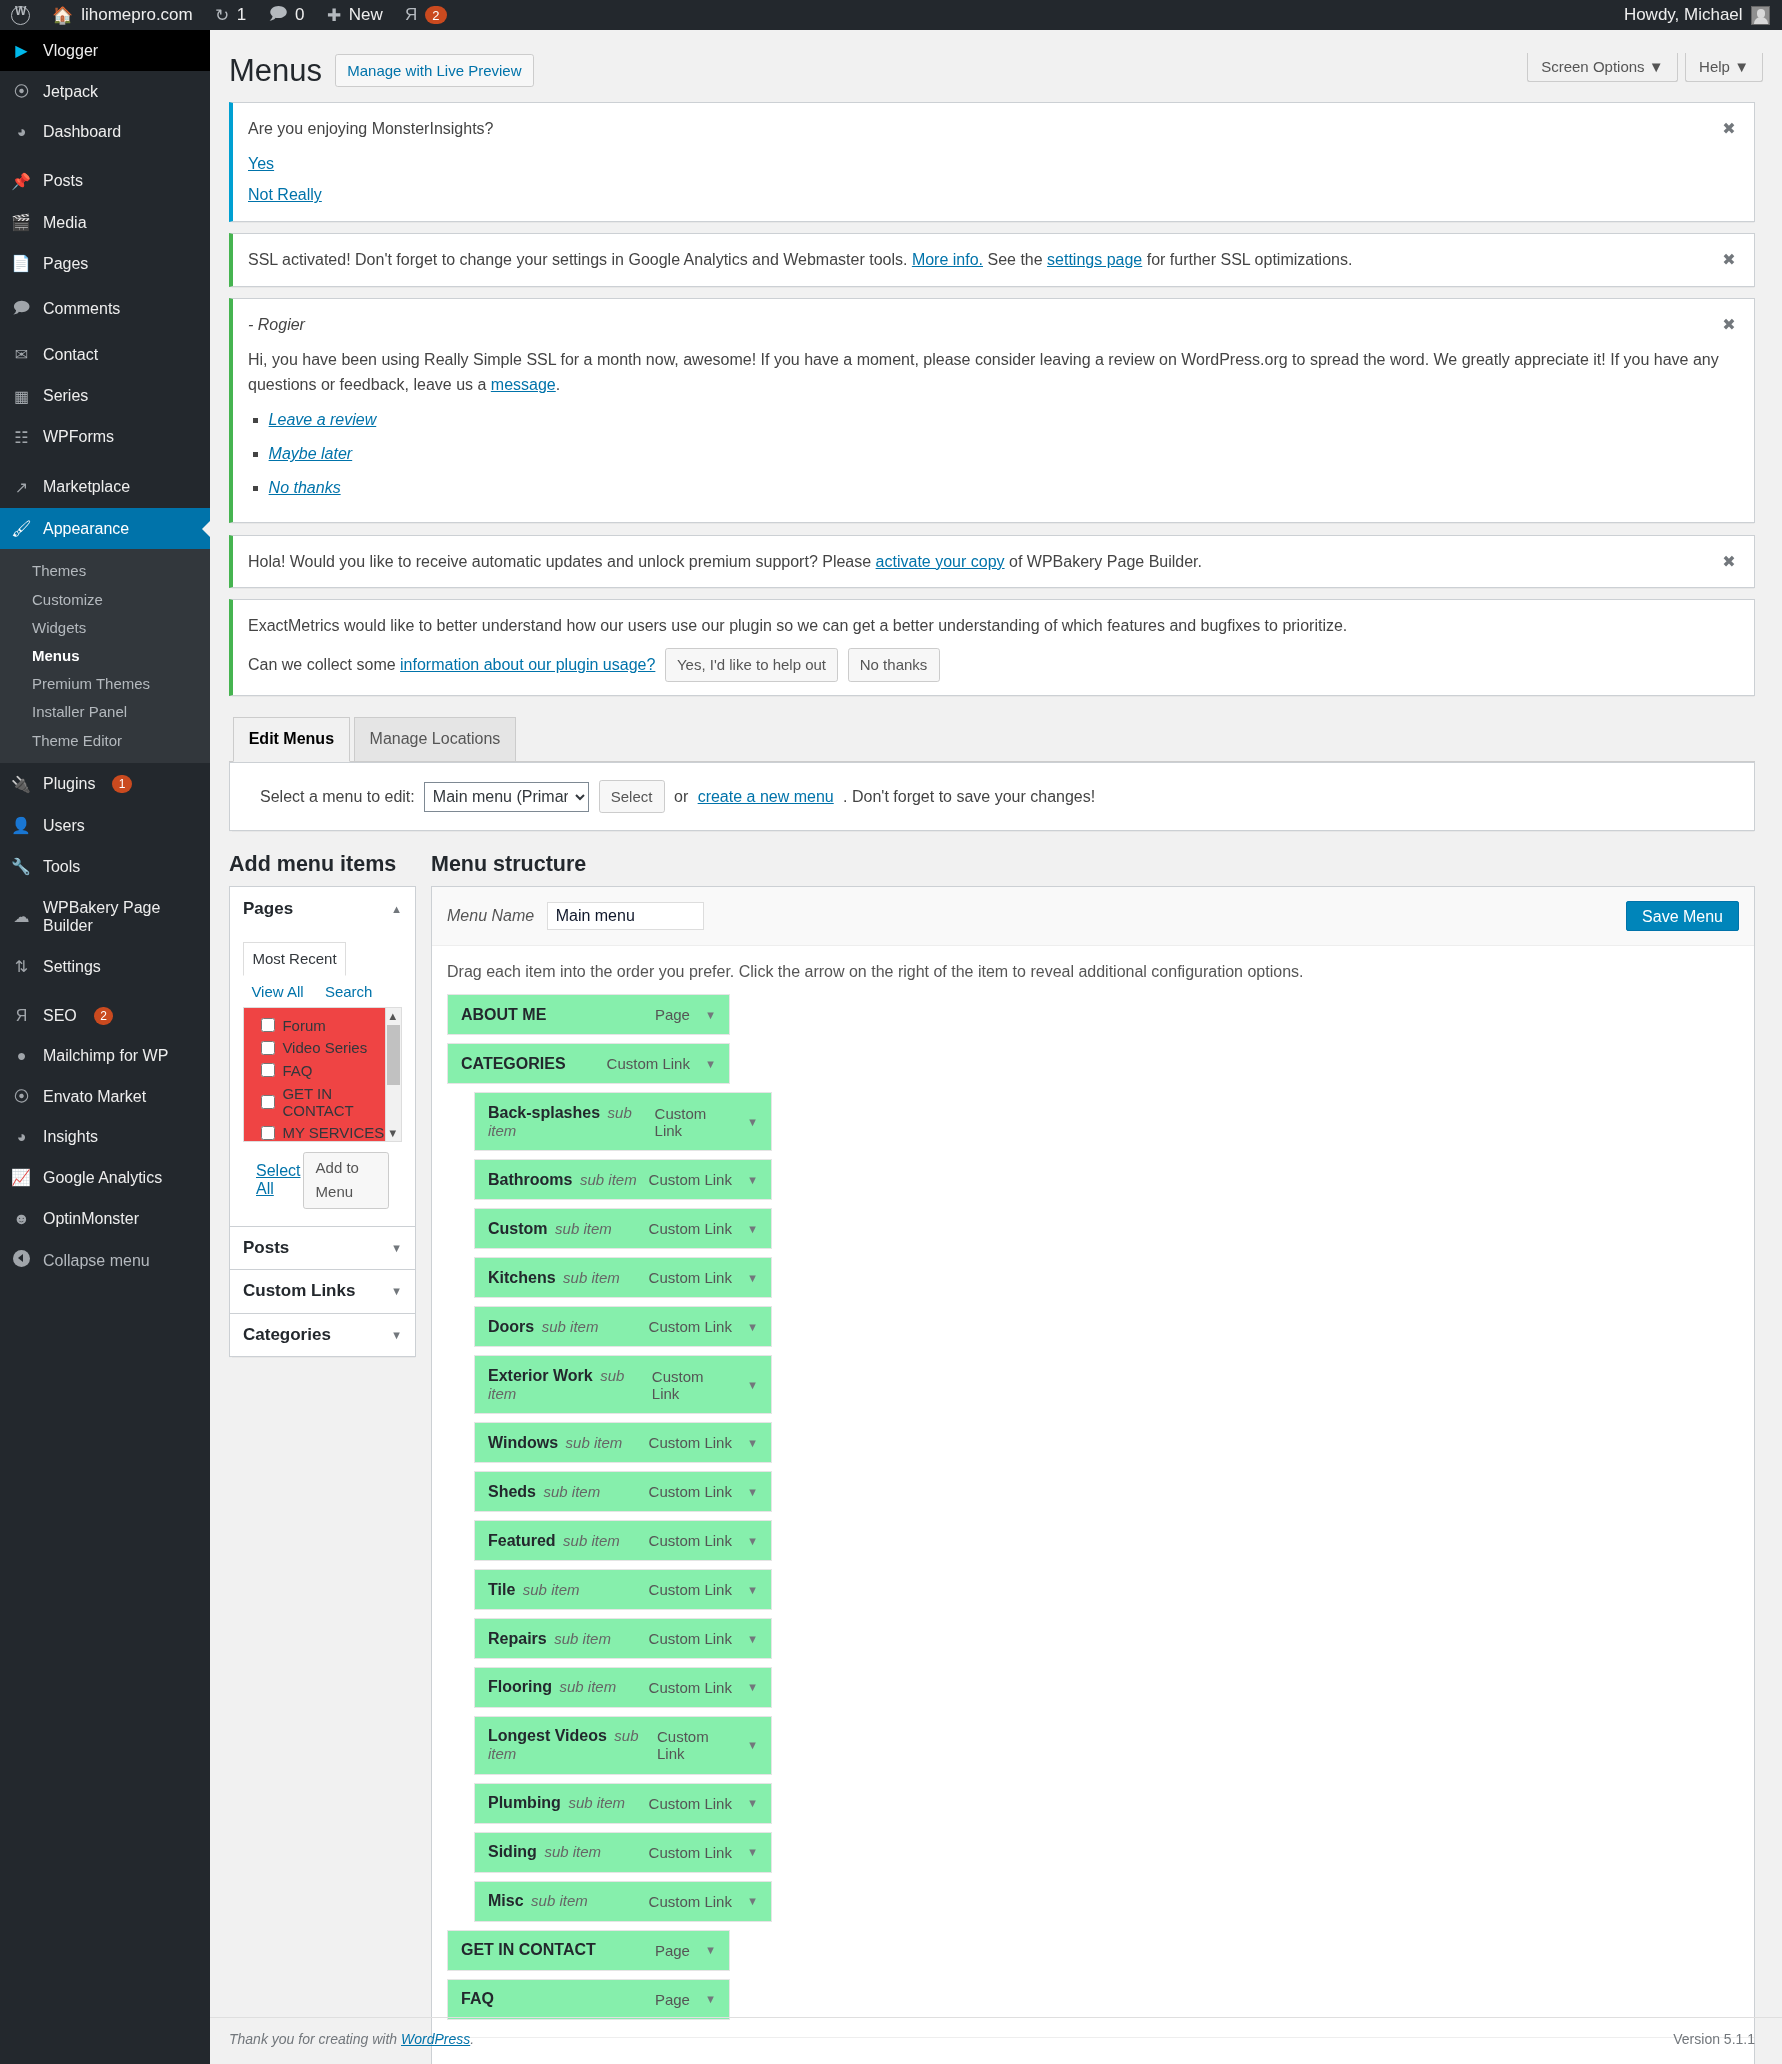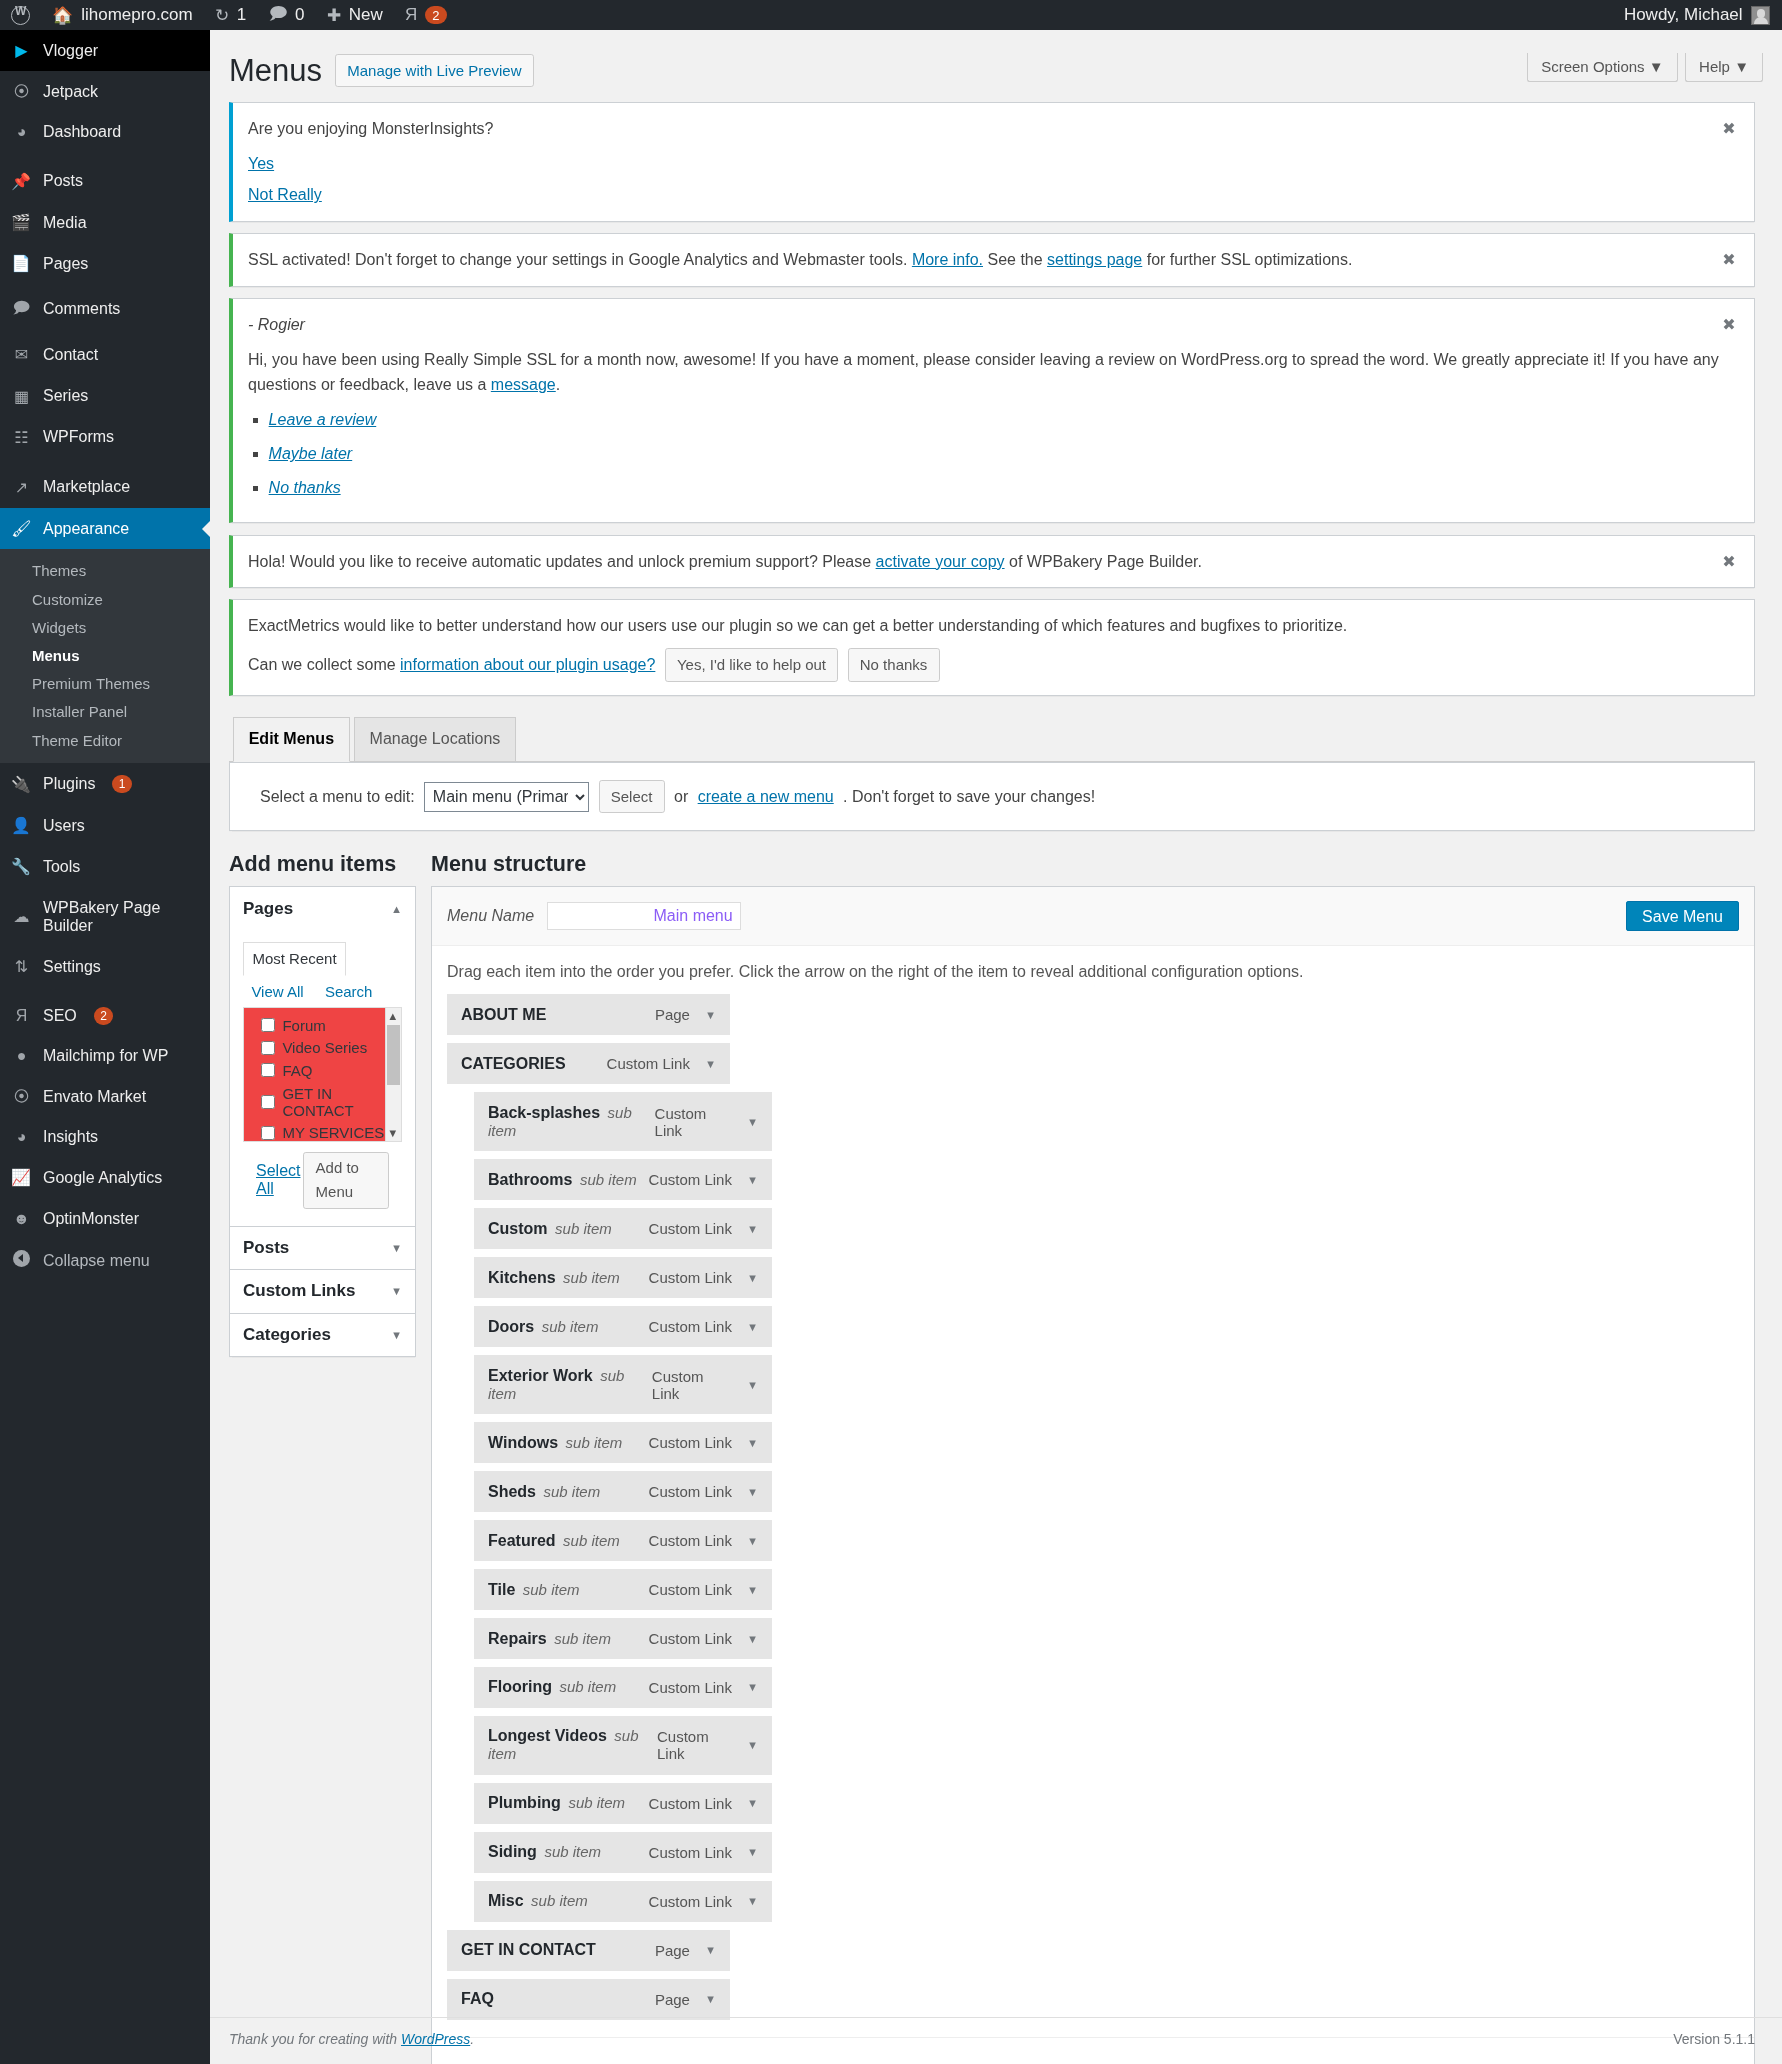--- a/index.html
+++ b/index.html
@@ -134,26 +134,26 @@
   .scroll-track { position:absolute; right:0; top:0; width:16px; height:100%; background:#f1f1f1; border-left:0.9px solid #ddd; }
   .scroll-thumb { position:absolute; right:0.9px; top:17px; width:13px; height:60px; background:#c1c1c1; }
   .sc-arrow { position:absolute; right:2.8px; font-size:11.2px; color:#555; }
   .pb-foot { display:flex; align-items:center; justify-content:space-between; padding:9.4px 13px 3.7px 13px; }
 
   
   .ms-box { background:#fff; border:0.9px solid #ccd0d4; box-shadow:0 0.9px 0.9px rgba(0,0,0,.04); }
   .ms-head { display:flex; align-items:center; padding:15px 15px; background:#f9f9f9; border-bottom:0.9px solid #eee; }
   .ms-head label { font-style:italic; font-size:16px; color:#555; margin-right:13px; }
   input.wp-text { font-family:"Liberation Sans", sans-serif; font-size:16px; padding:3.7px 7.5px;
-                  border:0.9px solid #ddd; color:#8b5cf6; width:194px; height:28px; background:#fff;text-align:right;}
+                  border:0.9px solid #ddd; color:#0f172a; width:157px; height:28px; background:#fff;}
   .ms-body { padding:17px 15px 9.4px 15px; }
   .hint { color:#555; font-size:16px; margin:0 0 13px 0; }
 
   .mi-row {
-    background:#e5e5e5; border:0.9px solid #e5e5e5; margin-bottom:8.4px;
+    background:#86efac; border:0.9px solid #e5e5e5; margin-bottom:8.4px;
     display:flex; align-items:center; justify-content:space-between;
     padding:10.3px 13px; width:283px; cursor:move;
   }
   .mi-row.depth1 { margin-left:27px; width:298px; }
   .mi-title { font-size:16px; color:#23282d; font-weight:600; }
   .mi-sub { font-style:italic; font-weight:400; color:#666; margin-left:7.5px; font-size:15px; }
   .mi-right { display:flex; align-items:center; gap:15px; color:#555; font-size:15px; }
   .mi-caret { color:#72777c; font-size:11.2px; cursor:pointer;}
 
   .menu-settings { border-top:0.9px solid #eee; padding:20.6px 15px 7.5px 15px; }

